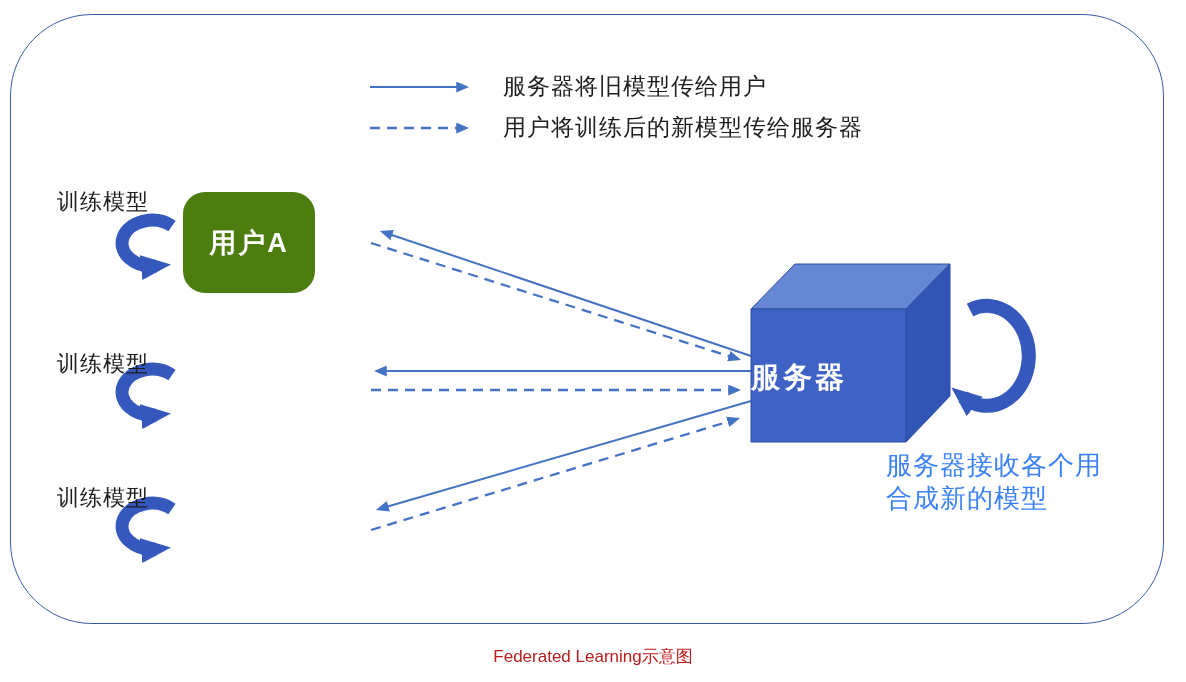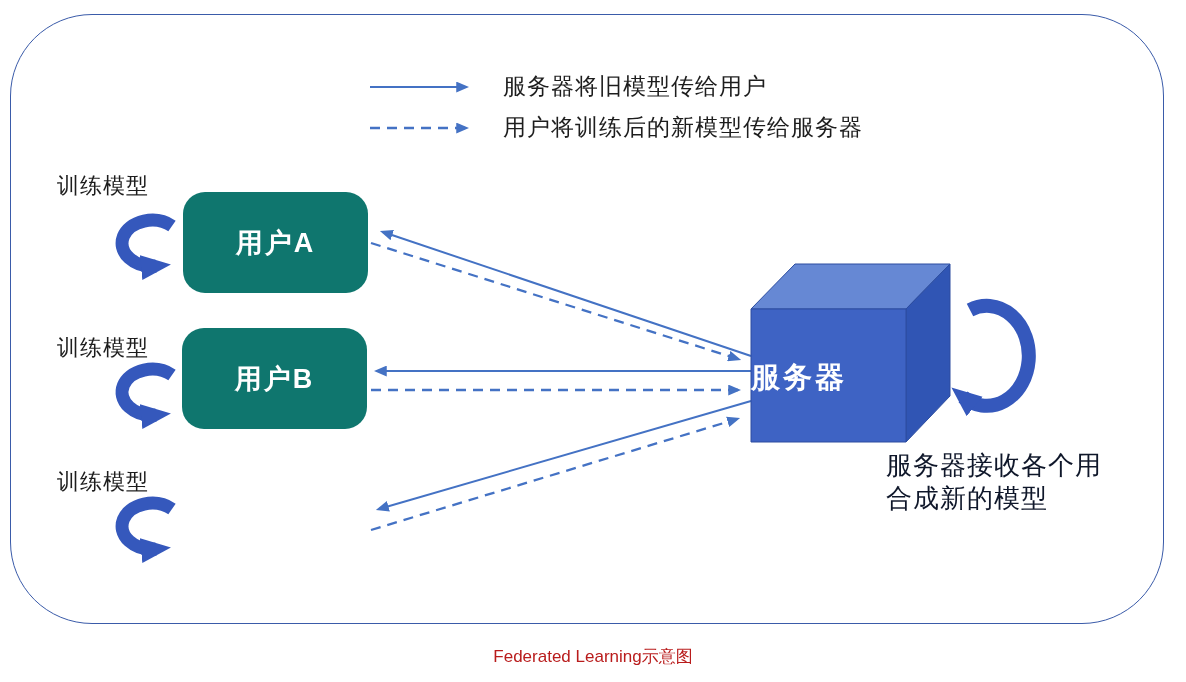--- a/index.html
+++ b/index.html
@@ -15,42 +15,42 @@
     left:10px;top:14px;width:1152px;height:608px;
     border:1.6px solid #3A5BA9;
     border-radius:82px;
     background:transparent;
   }
   .layer{
     position:absolute;left:0;top:0;width:1186px;height:682px;
   }
   .txt{position:absolute;color:#1d1d1d;white-space:nowrap;}
   .legend-label{font-size:23px;line-height:26px;letter-spacing:1px;}
-  .train-label{font-size:22px;line-height:24px;letter-spacing:1px;}
+  .train-label{font-size:22px;line-height:24px;letter-spacing:1px;margin-top:16px;}
   .user-box{
     position:absolute;
-    width:185px;height:101px;
-    background:#0f766e;
+    width:132px;height:101px;
+    background:#4d7c0f;
     border-radius:22px;
     display:flex;align-items:center;justify-content:center;
     color:#ffffff;font-size:27px;font-weight:bold;letter-spacing:2px;
   }
   .box-a{left:183px;top:192px;}
   .box-b{left:182px;top:328px;}
   .box-c{left:182px;top:462px;}
   .server-label{
     position:absolute;
     left:751px;top:358px;width:156px;
     text-align:left;
     color:#ffffff;font-size:29px;font-weight:bold;letter-spacing:3px;
   }
   .server-note{
     position:absolute;
     left:886px;top:449px;
-    font-size:26px;line-height:33px;color:#0f172a;letter-spacing:1px;
+    font-size:26px;line-height:33px;color:#3b82f6;letter-spacing:1px;
   }
   .caption{
     position:absolute;
     left:0;top:645px;width:1186px;
     text-align:center;
     font-size:17px;color:#b91c1c;
   }
 </style>
 </head>
 <body>
@@ -95,23 +95,20 @@
 
   <div class="txt legend-label" style="left:503px;top:73px;">服务器将旧模型传给用户</div>
   <div class="txt legend-label" style="left:503px;top:114px;text-align:center;">用户将训练后的新模型传给服务器</div>
 
   <div class="txt train-label" style="left:57px;top:174px;">训练模型</div>
   <div class="user-box box-a">
     <span>用户A</span>
   </div>
 
   <div class="txt train-label" style="left:57px;top:336px;">训练模型</div>
-  <div class="user-box box-b">
-    <span>用户B</span>
-  </div>
 
   <div class="txt train-label" style="left:57px;top:470px;">训练模型</div>
 
   <div class="server-label">服务器</div>
 
   <div class="server-note">
     <div>服务器接收各个用</div>
     <div>合成新的模型</div>
   </div>
 

